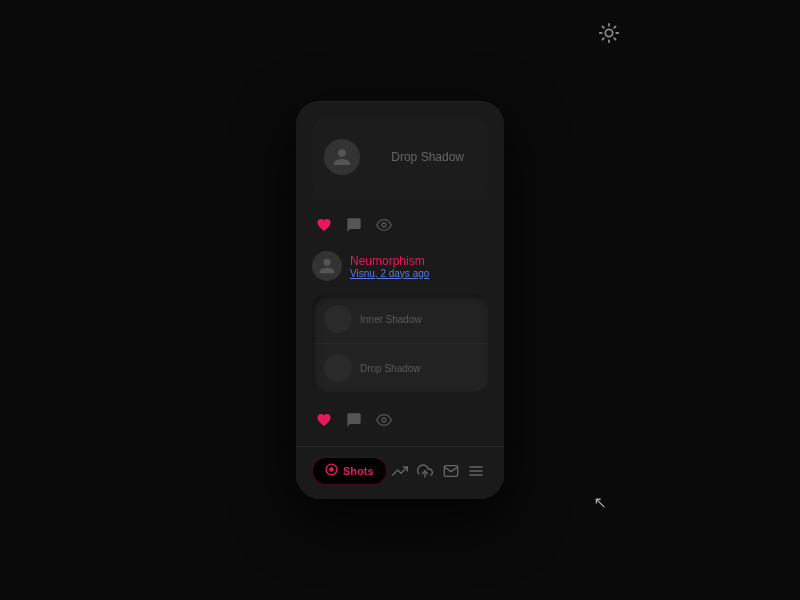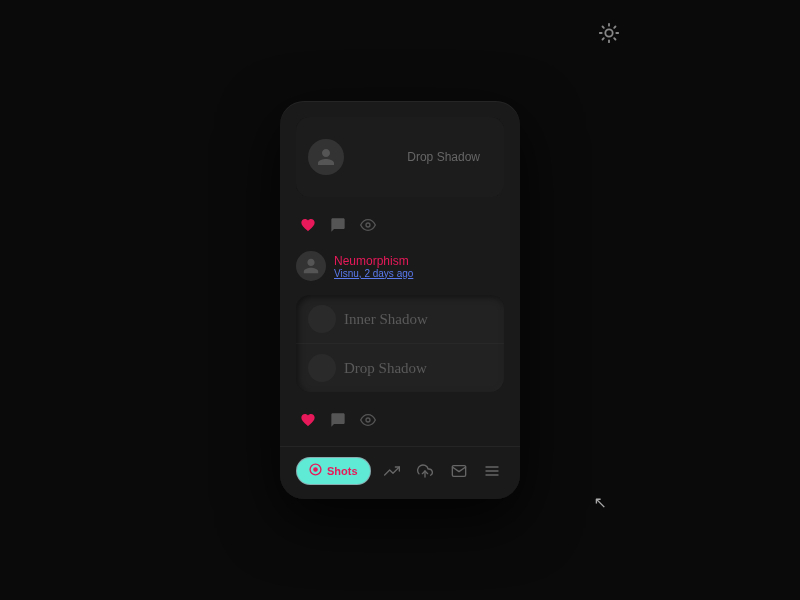--- a/index.html
+++ b/index.html
@@ -27,21 +27,21 @@
     .cursor-indicator {
       position: absolute;
       bottom: 88px;
       right: 193px;
       font-size: 16px;
       color: #aaa;
       pointer-events: none;
     }
 
     .phone-container {
-      width: 240px;
+      width: 208px;
       background: #1a1a1a;
       border-radius: 24px;
       overflow: hidden;
       box-shadow: 0 20px 60px rgba(0,0,0,0.8), inset 0 1px 0 rgba(255,255,255,0.05);
       display: flex;
       flex-direction: column;
     }
 
     .phone-content {
       padding: 16px 16px 0 16px;
@@ -93,22 +93,21 @@
     .card-shadow-avatar {
       width: 28px;
       height: 28px;
       background: #2e2e2e;
       border-radius: 50%;
       flex-shrink: 0;
     }
 
     .card-shadow-text {
       color: #5a5a5a;
-      font-size: 15px;
-      font-family: Liberation Serif, serif;
+      font-size: 10px;
     }
 
     
     .action-row {
       display: flex;
       align-items: center;
       padding: 8px 4px;
       gap: 14px;
       margin-bottom: 10px;
     }
@@ -191,21 +190,21 @@
 
     .nav-item {
       display: flex;
       align-items: center;
       justify-content: center;
       cursor: pointer;
       padding: 4px;
     }
 
     .nav-item.active {
-      background: #5eead4;
+      background: #000000;
       border: 1px solid rgba(232, 25, 90, 0.3);
       border-radius: 20px;
       padding: 5px 12px;
       gap: 5px;
     }
 
     .nav-item-icon {
       font-size: 14px;
     }
 

